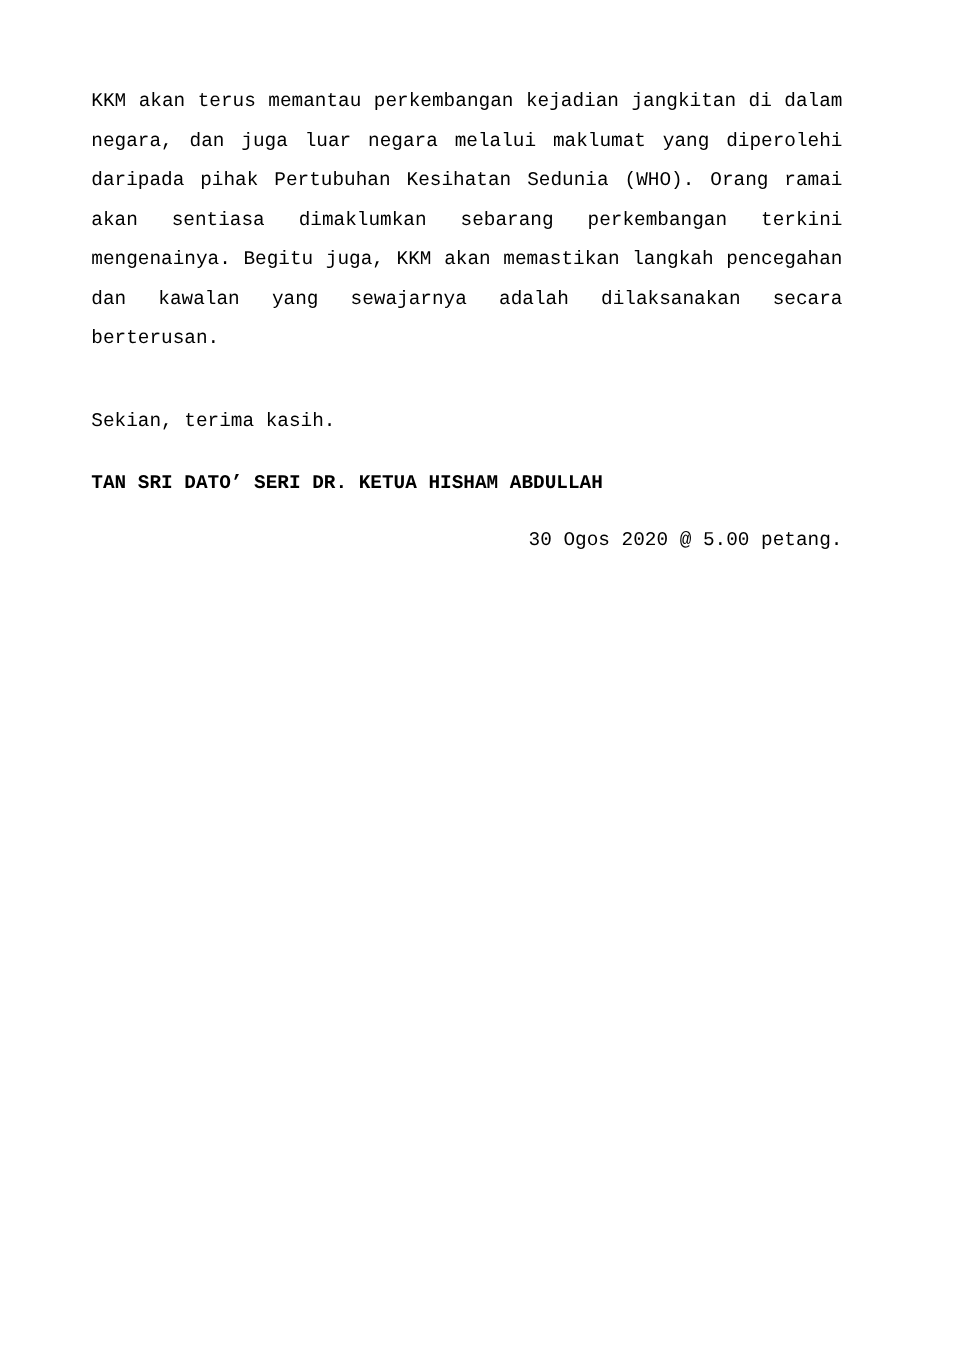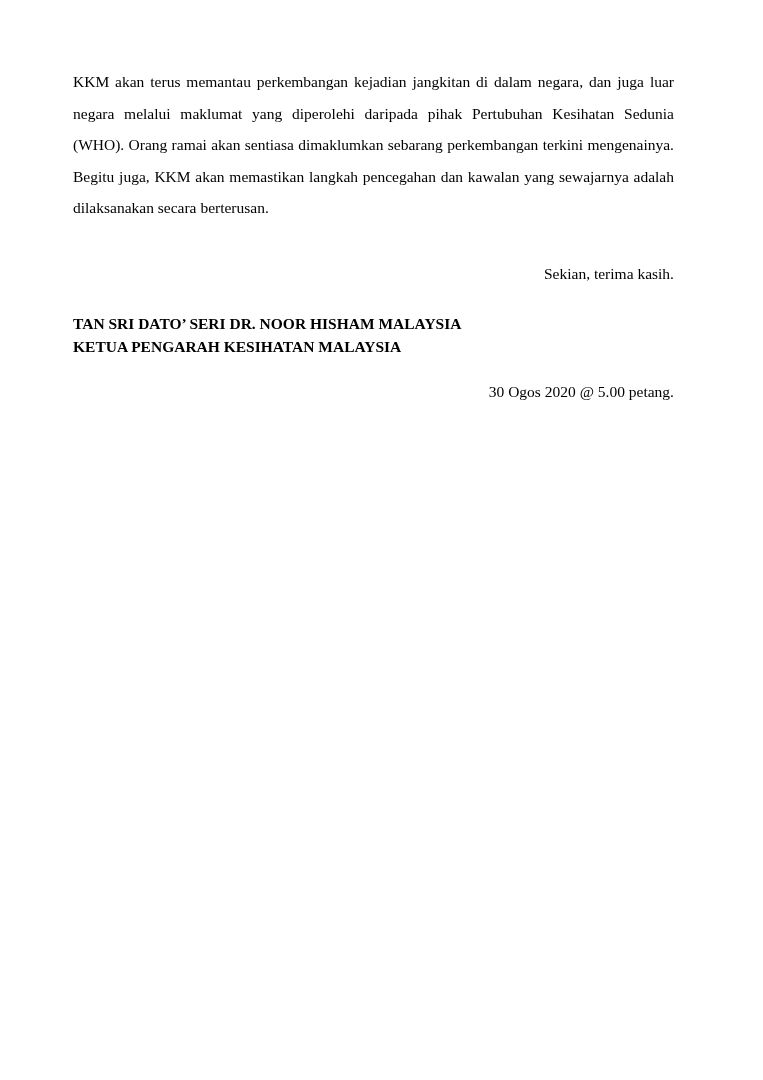--- a/index.html
+++ b/index.html
@@ -7,35 +7,35 @@
     padding: 0;
     background: #ffffff;
   }
   .page {
     position: relative;
     width: 732px;
     height: 1080px;
     background: #ffffff;
     box-sizing: border-box;
     padding: 66px 58px 0 73px;
-    font-family: Liberation Serif, serif;
+    font-family: Liberation Mono, monospace;
     color: #000000;
     overflow: hidden;
   }
   .body-paragraph {
     margin: 0;
     font-size: 15.5px;
     line-height: 31.5px;
     text-align: justify;
   }
   .closing-line {
     margin: 38px 0 0 0;
     font-size: 15.5px;
     line-height: 24px;
-    text-align: right;
+    text-align: left;
   }
   .signature-block {
     margin: 26px 0 0 0;
   }
   .signature-line {
     margin: 0;
     font-size: 15.5px;
     line-height: 23px;
     font-weight: bold;
     text-align: left;
@@ -49,18 +49,17 @@
 </style>
 </head>
 <body>
 
 <div class="page">
   <p class="body-paragraph">KKM akan terus memantau perkembangan kejadian jangkitan di dalam negara, dan juga luar negara melalui maklumat yang diperolehi daripada pihak Pertubuhan Kesihatan Sedunia (WHO). Orang ramai akan sentiasa dimaklumkan sebarang perkembangan terkini mengenainya. Begitu juga, KKM akan memastikan langkah pencegahan dan kawalan yang sewajarnya adalah dilaksanakan secara berterusan.</p>
 
   <p class="closing-line">Sekian, terima kasih.</p>
 
   <div class="signature-block">
-    <p class="signature-line">TAN SRI DATO’ SERI DR. NOOR HISHAM MALAYSIA</p>
-    <p class="signature-line">KETUA PENGARAH KESIHATAN MALAYSIA</p>
+    <p class="signature-line">TAN SRI DATO’ SERI DR. KETUA HISHAM ABDULLAH</p>
   </div>
 
   <p class="date-line">30 Ogos 2020 @ 5.00 petang.</p>
 </div>
 
 </body></html>

